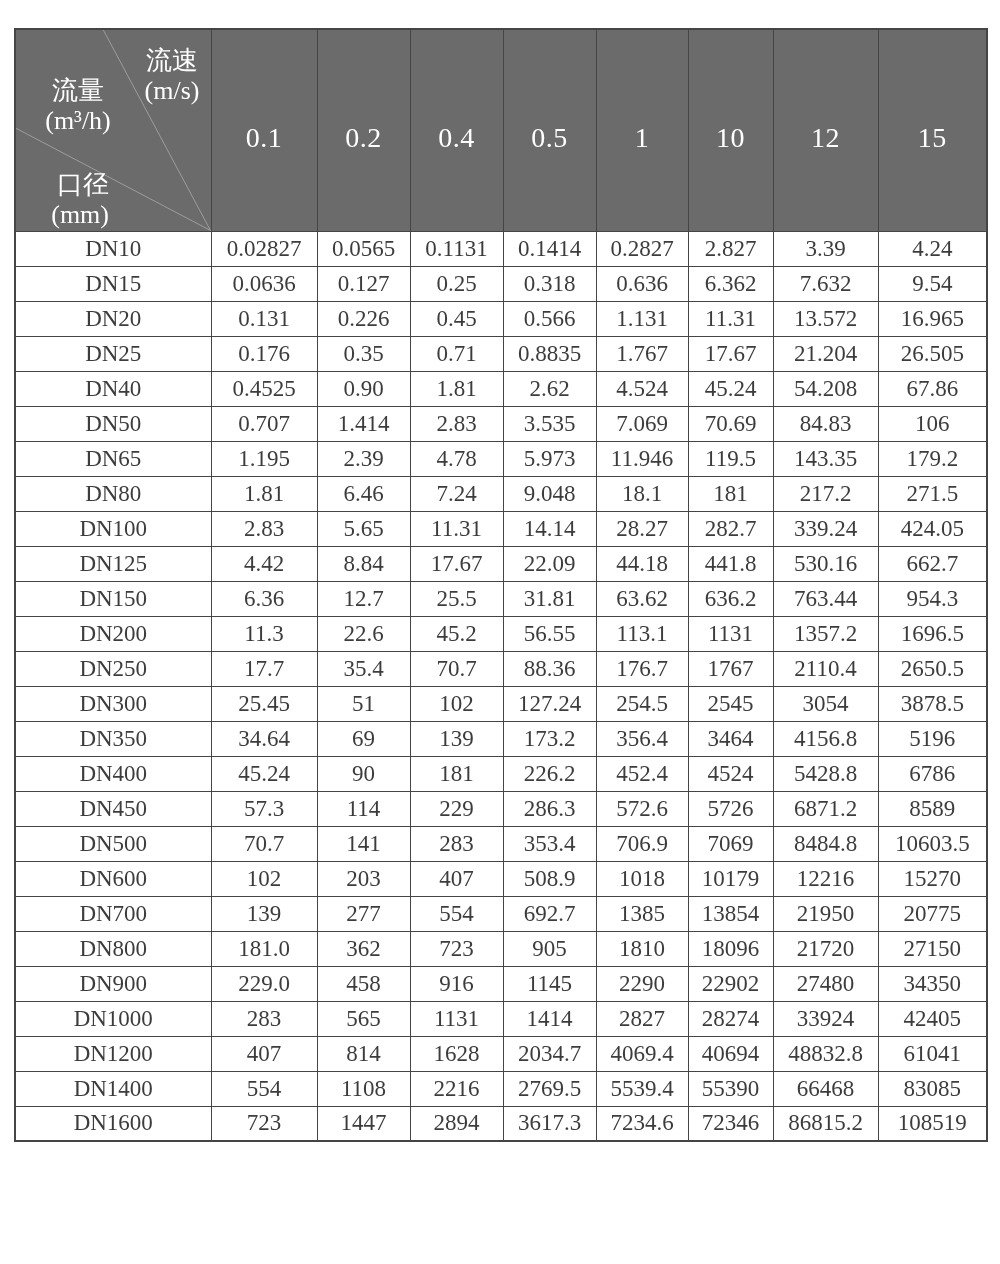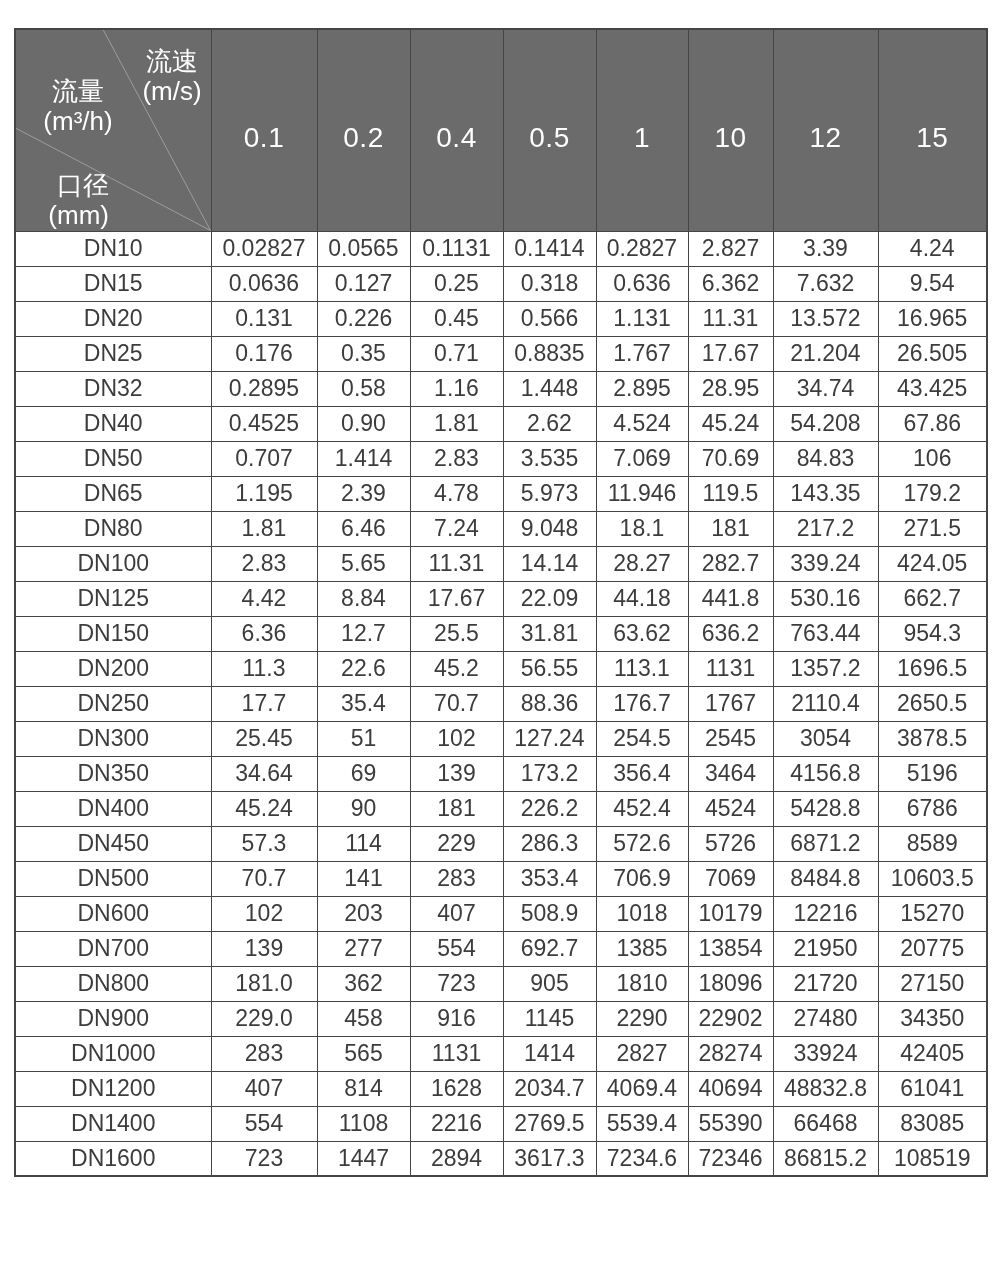--- a/index.html
+++ b/index.html
@@ -13,20 +13,21 @@
   *{margin:0;padding:0;box-sizing:border-box;}
   html,body{background:var(--page-bg);}
   body{
     width:1000px;height:1264px;position:relative;overflow:hidden;
     font-family:"Liberation Sans","DejaVu Sans",sans-serif;
   }
   table.flow-table{
     position:absolute;left:14px;top:28px;width:972px;
     border-collapse:collapse;table-layout:fixed;
     border:2px solid var(--border);
+    font-family:Liberation Serif, serif;
   }
   .flow-table th,.flow-table td{border:1px solid var(--border);padding:0;}
   thead th{
     background:var(--header-bg);color:var(--header-text);
     height:202px;font-weight:normal;text-align:center;vertical-align:middle;
   }
   .vel-num{font-size:28px;position:relative;top:8px;letter-spacing:0.5px;}
   th.corner{position:relative;}
   svg.diag{position:absolute;left:0;top:0;width:100%;height:100%;}
   svg.diag line{stroke:var(--diagonal-line);stroke-width:1;}
@@ -129,31 +130,20 @@
         <td>0.176</td>
         <td>0.35</td>
         <td>0.71</td>
         <td>0.8835</td>
         <td>1.767</td>
         <td>17.67</td>
         <td>21.204</td>
         <td>26.505</td>
       </tr>
       <tr>
-        <td>DN32</td>
-        <td>0.2895</td>
-        <td>0.58</td>
-        <td>1.16</td>
-        <td>1.448</td>
-        <td>2.895</td>
-        <td>28.95</td>
-        <td>34.74</td>
-        <td>43.425</td>
-      </tr>
-      <tr>
         <td>DN40</td>
         <td>0.4525</td>
         <td>0.90</td>
         <td>1.81</td>
         <td>2.62</td>
         <td>4.524</td>
         <td>45.24</td>
         <td>54.208</td>
         <td>67.86</td>
       </tr>

